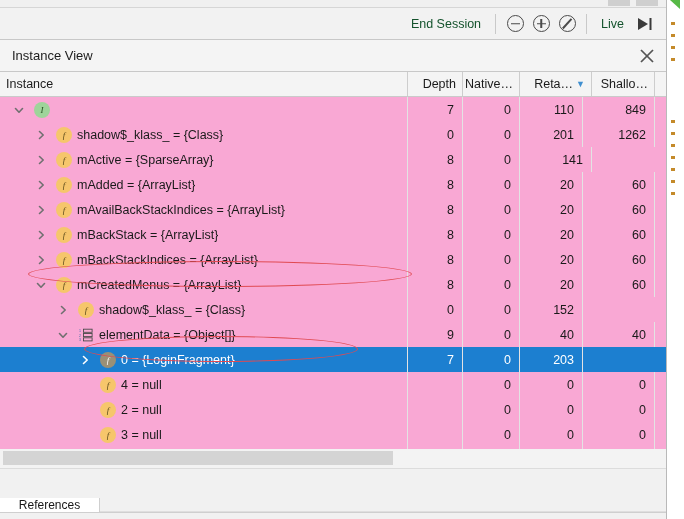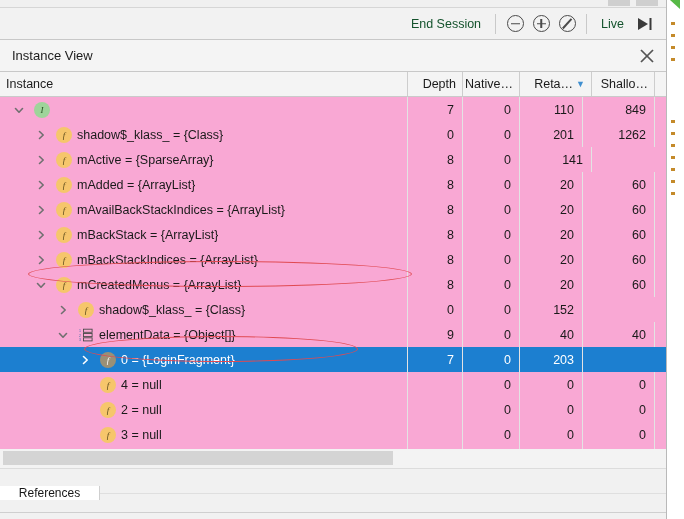--- a/index.html
+++ b/index.html
@@ -299,21 +299,21 @@
     left: 0; top: 474px;
     width: 666px; height: 45px;
     background: #f1f1f1;
     box-sizing: border-box;
   }
   .tabstrip {
     position: absolute;
     left: 0; top: 0;
     width: 666px; height: 38px;
     display: flex;
-    align-items: center;
+    align-items: flex-end;
   }
   .tab {
     width: 99px;
     background: #ffffff;
     border-right: 1px solid #cfcfcf;
     display: flex;
     align-items: center;
     justify-content: center;
     font-size: 12px;
     color: #171717;

